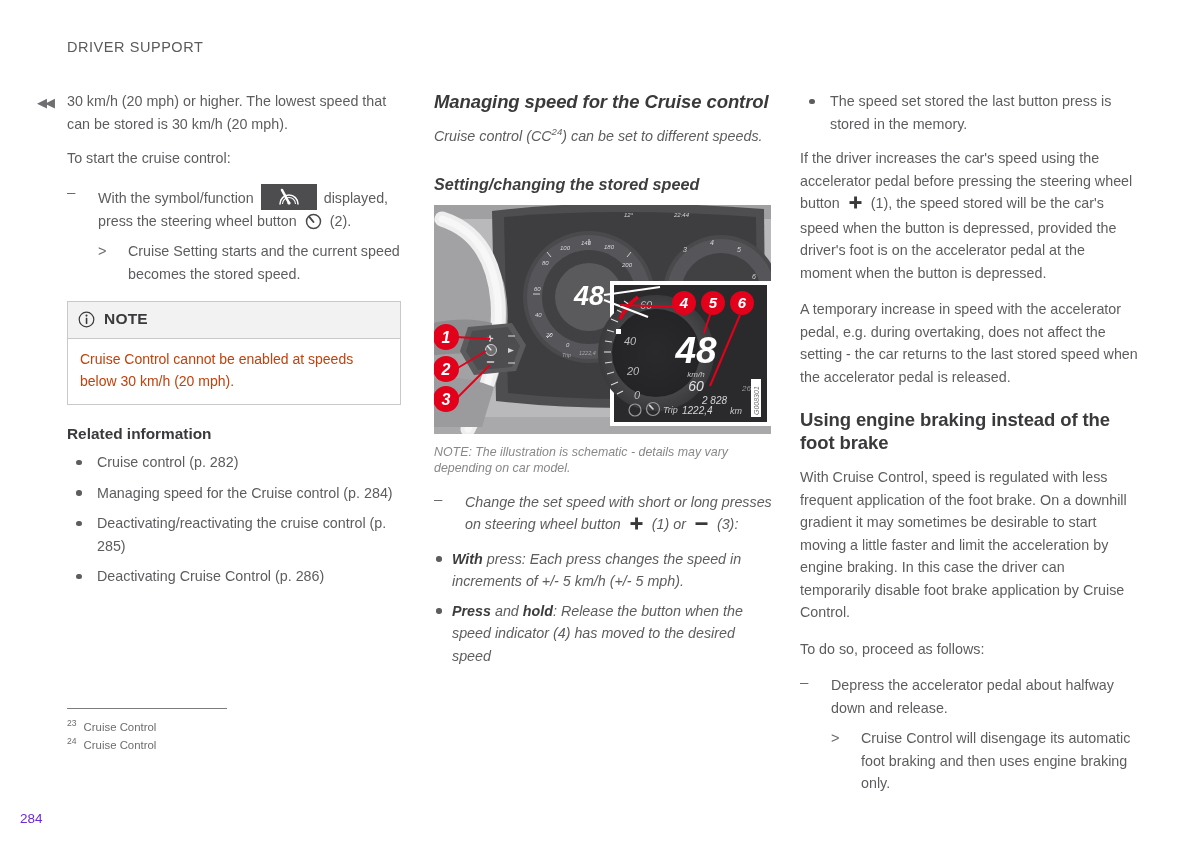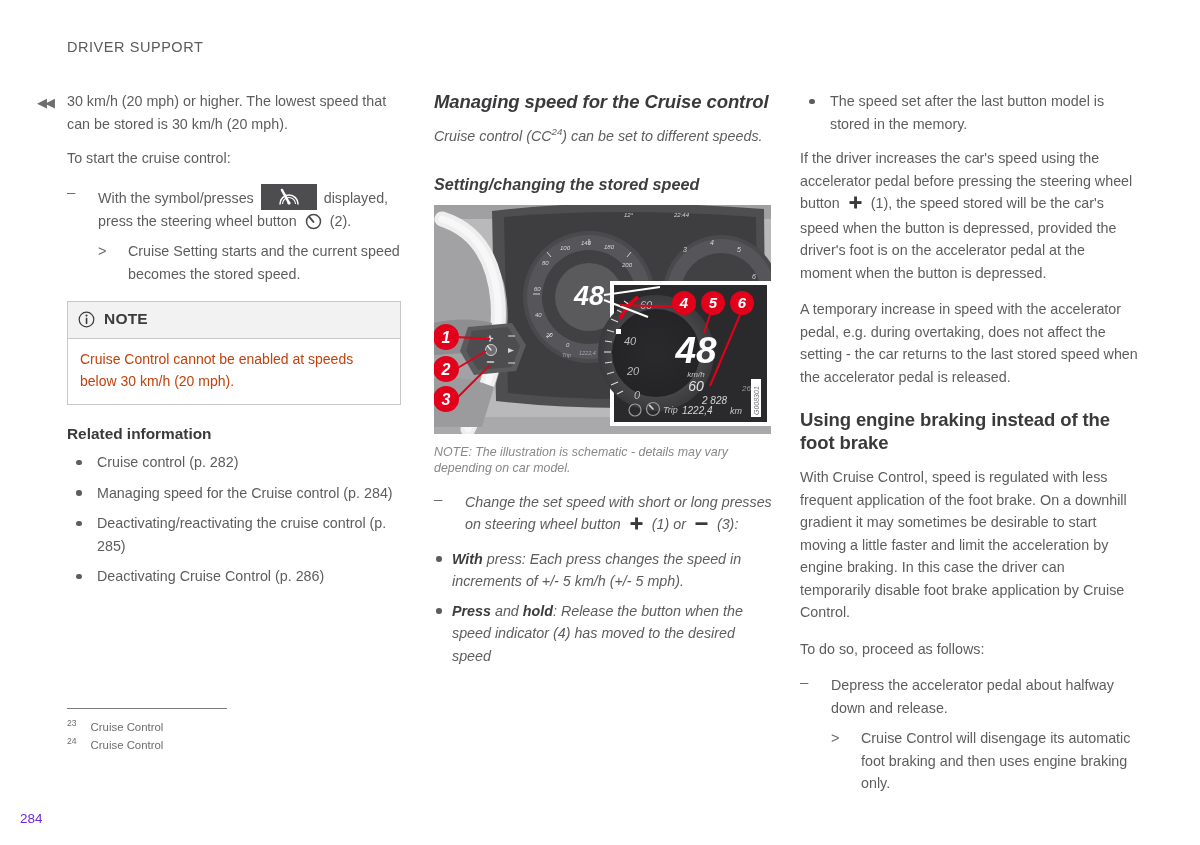--- a/index.html
+++ b/index.html
@@ -220,21 +220,21 @@
     margin-bottom: 7px;
   }
   .footnote {
     font-size: 11.4px;
     line-height: 14.5px;
     color: #6d6d6f;
   }
   .footnote .fn-num {
     font-size: 8.6px;
     vertical-align: super;
-    margin-right: 14px;
+    margin-right: 7px;
   }
 
   
   #page-number {
     position: absolute;
     left: 20px;
     top: 791px;
     font-size: 13.5px;
     color: #6d28d9;
     margin-top: 20px;
@@ -251,21 +251,21 @@
 
     <p class="tight" style="position:relative;">
       <span class="cont-marker">◀◀</span>
       <span>30 km/h (20 mph) or higher. The lowest speed that can be stored is 30 km/h (20 mph).</span>
     </p>
 
     <p>To start the cruise control:</p>
 
     <div class="dash-item">
       <span class="dash">–</span>
-      <span>With the symbol/presses</span>
+      <span>With the symbol/function</span>
       <span class="icon-box">
         <svg width="26" height="22" viewBox="0 0 26 22" aria-hidden="true">
           <g fill="none" stroke="#ffffff" stroke-width="1.5">
             <path d="M4 18 A9 9 0 1 1 22 18" stroke-linecap="round"></path>
             <path d="M6.5 18 A6.5 6.5 0 0 1 19.5 18" stroke-width="1.1"></path>
           </g>
           <path d="M13 17 L6 4" stroke="#ffffff" stroke-width="2.6" stroke-linecap="round"></path>
           <circle cx="13" cy="17" r="1.6" fill="#ffffff"></circle>
         </svg>
       </span>
@@ -522,21 +522,21 @@
       <li>
         <b>Press</b><span> and </span><b>hold</b><span>: Release the button when the speed indicator (4) has moved to the desired speed</span>
       </li>
     </ul>
   </div>
 
   <div class="column" id="col-right">
 
     <ul class="bullets" style="margin-bottom:12px;">
       <li>
-        <span>The speed set after the last button model is stored in the memory.</span>
+        <span>The speed set stored the last button press is stored in the memory.</span>
       </li>
     </ul>
 
     <p>
       <span>If the driver increases the car's speed using the accelerator pedal before pressing the steering wheel button</span>
       <span class="plus-icon">
         <svg width="15" height="15" viewBox="0 0 15 15" aria-hidden="true">
           <rect x="6.1" y="1.5" width="2.9" height="12" fill="#3a3a3c"></rect>
           <rect x="1.5" y="6.1" width="12" height="2.9" fill="#3a3a3c"></rect>
         </svg>

